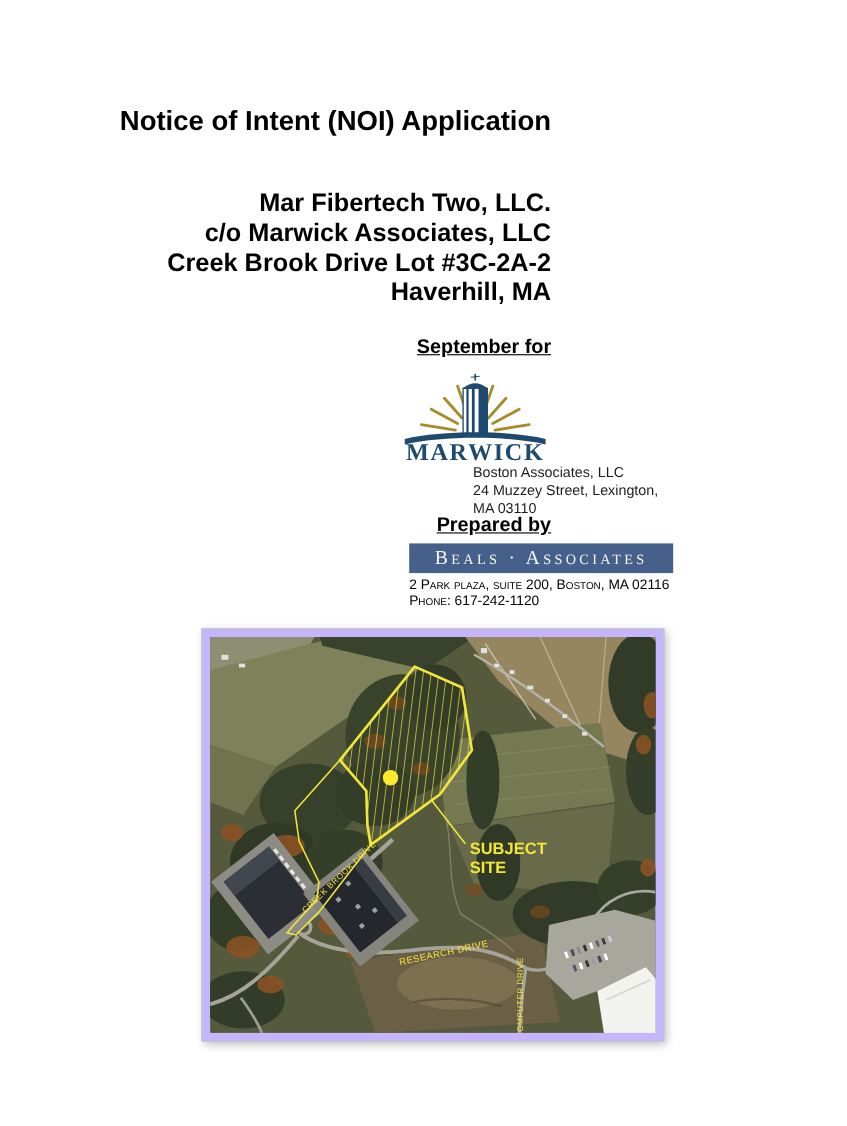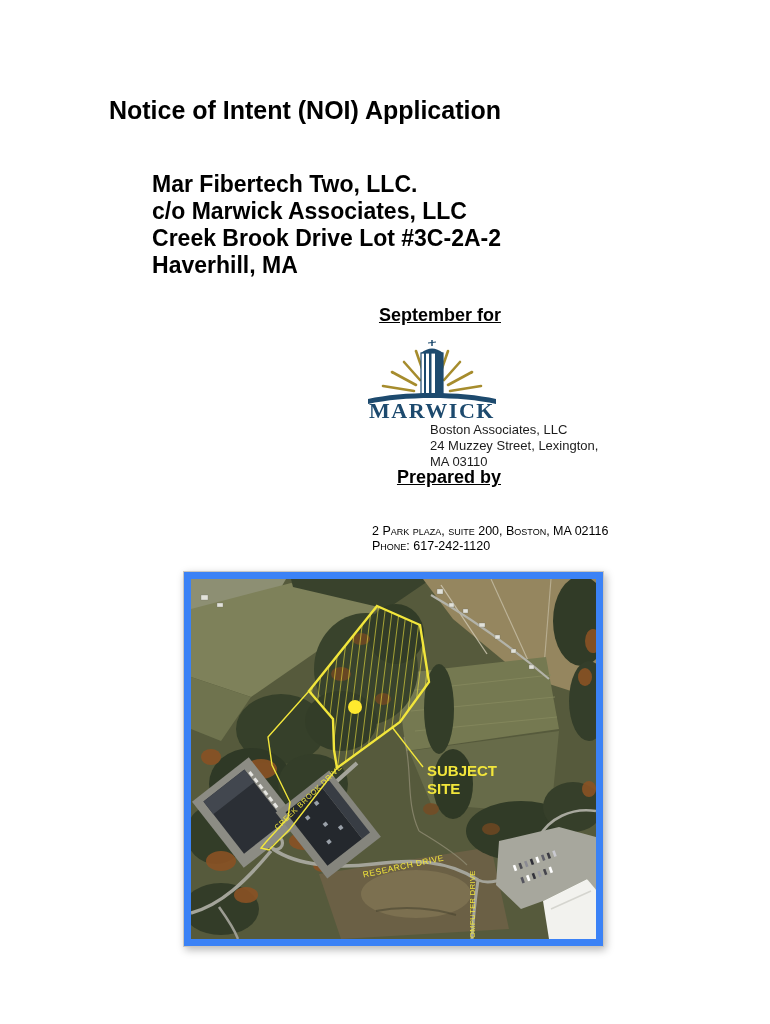--- a/index.html
+++ b/index.html
@@ -11,21 +11,21 @@
     position:absolute; top:79px; right:115px;
     font-size:25px; font-weight:bold; white-space:nowrap;
   }
   .doc-date {
     position:absolute; top:129px; right:115px;
     font-size:18px; white-space:nowrap;
   }
   .applicant {
     position:absolute; top:171px; right:115px;
     font-size:23px; font-weight:bold; line-height:27px;
-    text-align:left; white-space:nowrap;
+    text-align:right; white-space:nowrap;
   }
   .prep-heading {
     position:absolute; right:115px;
     font-size:18px; font-weight:bold; text-decoration:underline;
     white-space:nowrap;
   }
   .prep-for { top:305px; }
   .prep-by  { top:467px; }
   .marwick-logo { position:absolute; top:339px; right:115px; width:138px; height:80px; }
   .marwick-addr {
@@ -45,21 +45,21 @@
     font-style:italic; font-variant:small-caps;
     font-size:16px; color:#97999c; white-space:nowrap;
   }
   .beals-addr {
     position:absolute; top:524px; left:372px;
     font-family:Liberation Sans, sans-serif; font-variant:small-caps;
     font-size:12.5px; line-height:15px; color:#000000;
   }
   .map-frame {
     position:absolute; top:571px; left:183px;
-    background:#3b82f6; padding:7px; border:1px solid #c9c7c2;
+    background:#c4b5fd; padding:7px; border:1px solid #c9c7c2;
     box-shadow:2px 3px 8px rgba(0,0,0,0.28);
   }
   .map-frame svg { display:block; }
   .map-label { font-family:"Liberation Sans", sans-serif; fill:#f2e63b; }
 </style>
 </head>
 <body>
 
 <div class="page">
 
@@ -101,20 +101,24 @@
     </svg>
   </div>
 
   <div class="marwick-addr">
     <div>Boston Associates, LLC</div>
     <div>24 Muzzey Street, Lexington, MA 03110</div>
   </div>
 
   <div class="prep-heading prep-by">Prepared by</div>
 
+  <div class="beals-row">
+    <div class="beals-bar">Beals · Associates</div>
+    <span class="beals-inc">Inc.</span>
+  </div>
 
   <div class="beals-addr">
     <div>2 Park plaza, suite 200, Boston, MA 02116</div>
     <div>Phone: 617-242-1120</div>
   </div>
 
   <div class="map-frame">
     <svg width="405" height="360" viewBox="0 0 405 360">
       <defs>
         <pattern id="hatch" patternUnits="userSpaceOnUse" width="7" height="8" patternTransform="rotate(7)">

